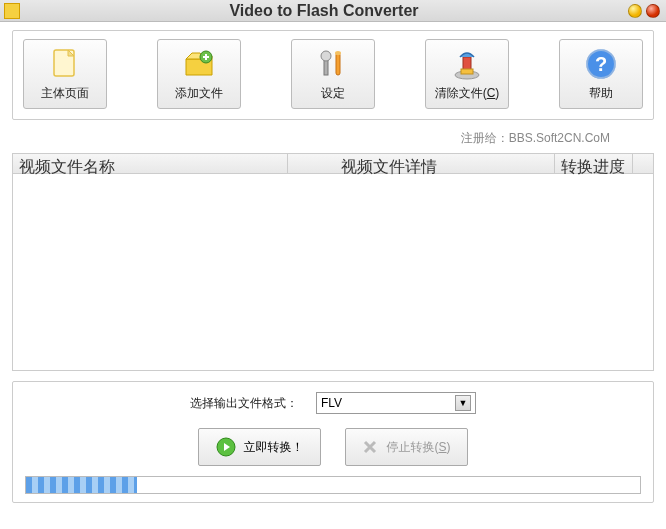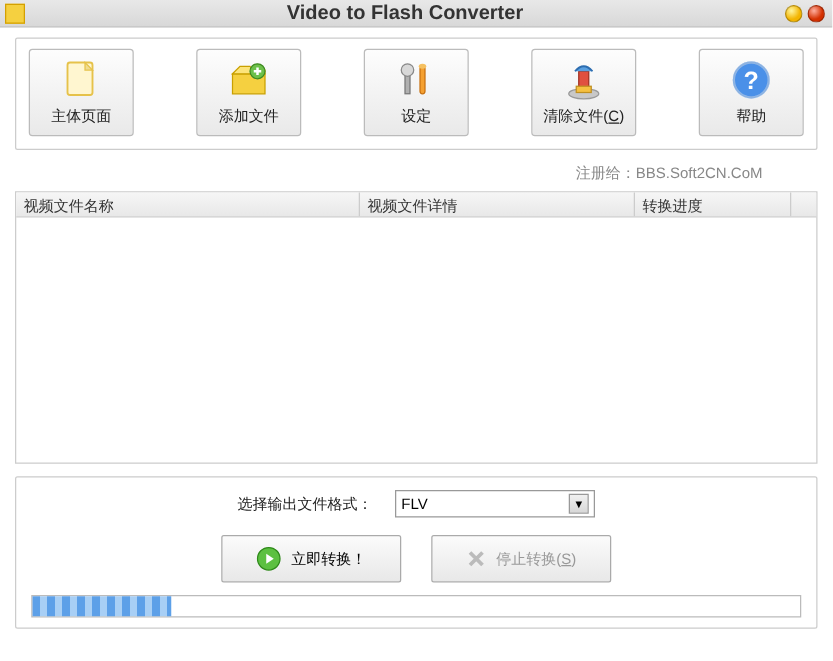--- a/index.html
+++ b/index.html
@@ -107,24 +107,24 @@
   .list-header {
     height: 20px;
     background: linear-gradient(#f6f6f6, #e8e8e8);
     border-bottom: 1px solid #ccc;
     display: flex;
   }
   .list-header .col {
     border-right: 1px solid #ccc;
     padding: 3px 6px;
     color: #333;
-    font-size: 12px;
+    font-size: 16px;
   }
   .list-header .col:nth-child(1){ width: 275px; }
-  .list-header .col:nth-child(2){ width: 220px; }
+  .list-header .col:nth-child(2){ width: 220px; margin-left: 47px; }
   .list-header .col:nth-child(3){ flex: 1; border-right: 1px solid #ccc; }
   .list-header .col-end { width: 20px; }
   .bottom-panel {
     border: 1px solid #ccc;
     border-radius: 2px;
     margin-top: 10px;
     padding: 10px 12px 8px 12px;
     background: #fff;
   }
   .fmt-row {
@@ -154,21 +154,21 @@
     display: flex; align-items: center; justify-content: center;
     font-size: 9px;
   }
   .action-row {
     display: flex;
     justify-content: center;
     gap: 24px;
     margin-bottom: 10px;
   }
   .act-btn {
-    width: 144px;
+    width: 123px;
     height: 38px;
     border: 1px solid #aaa;
     border-radius: 2px;
     background: linear-gradient(#fbfbfb,#e8e8e8);
     display: flex;
     align-items: center;
     justify-content: center;
     gap: 8px;
     cursor: pointer;
   }

